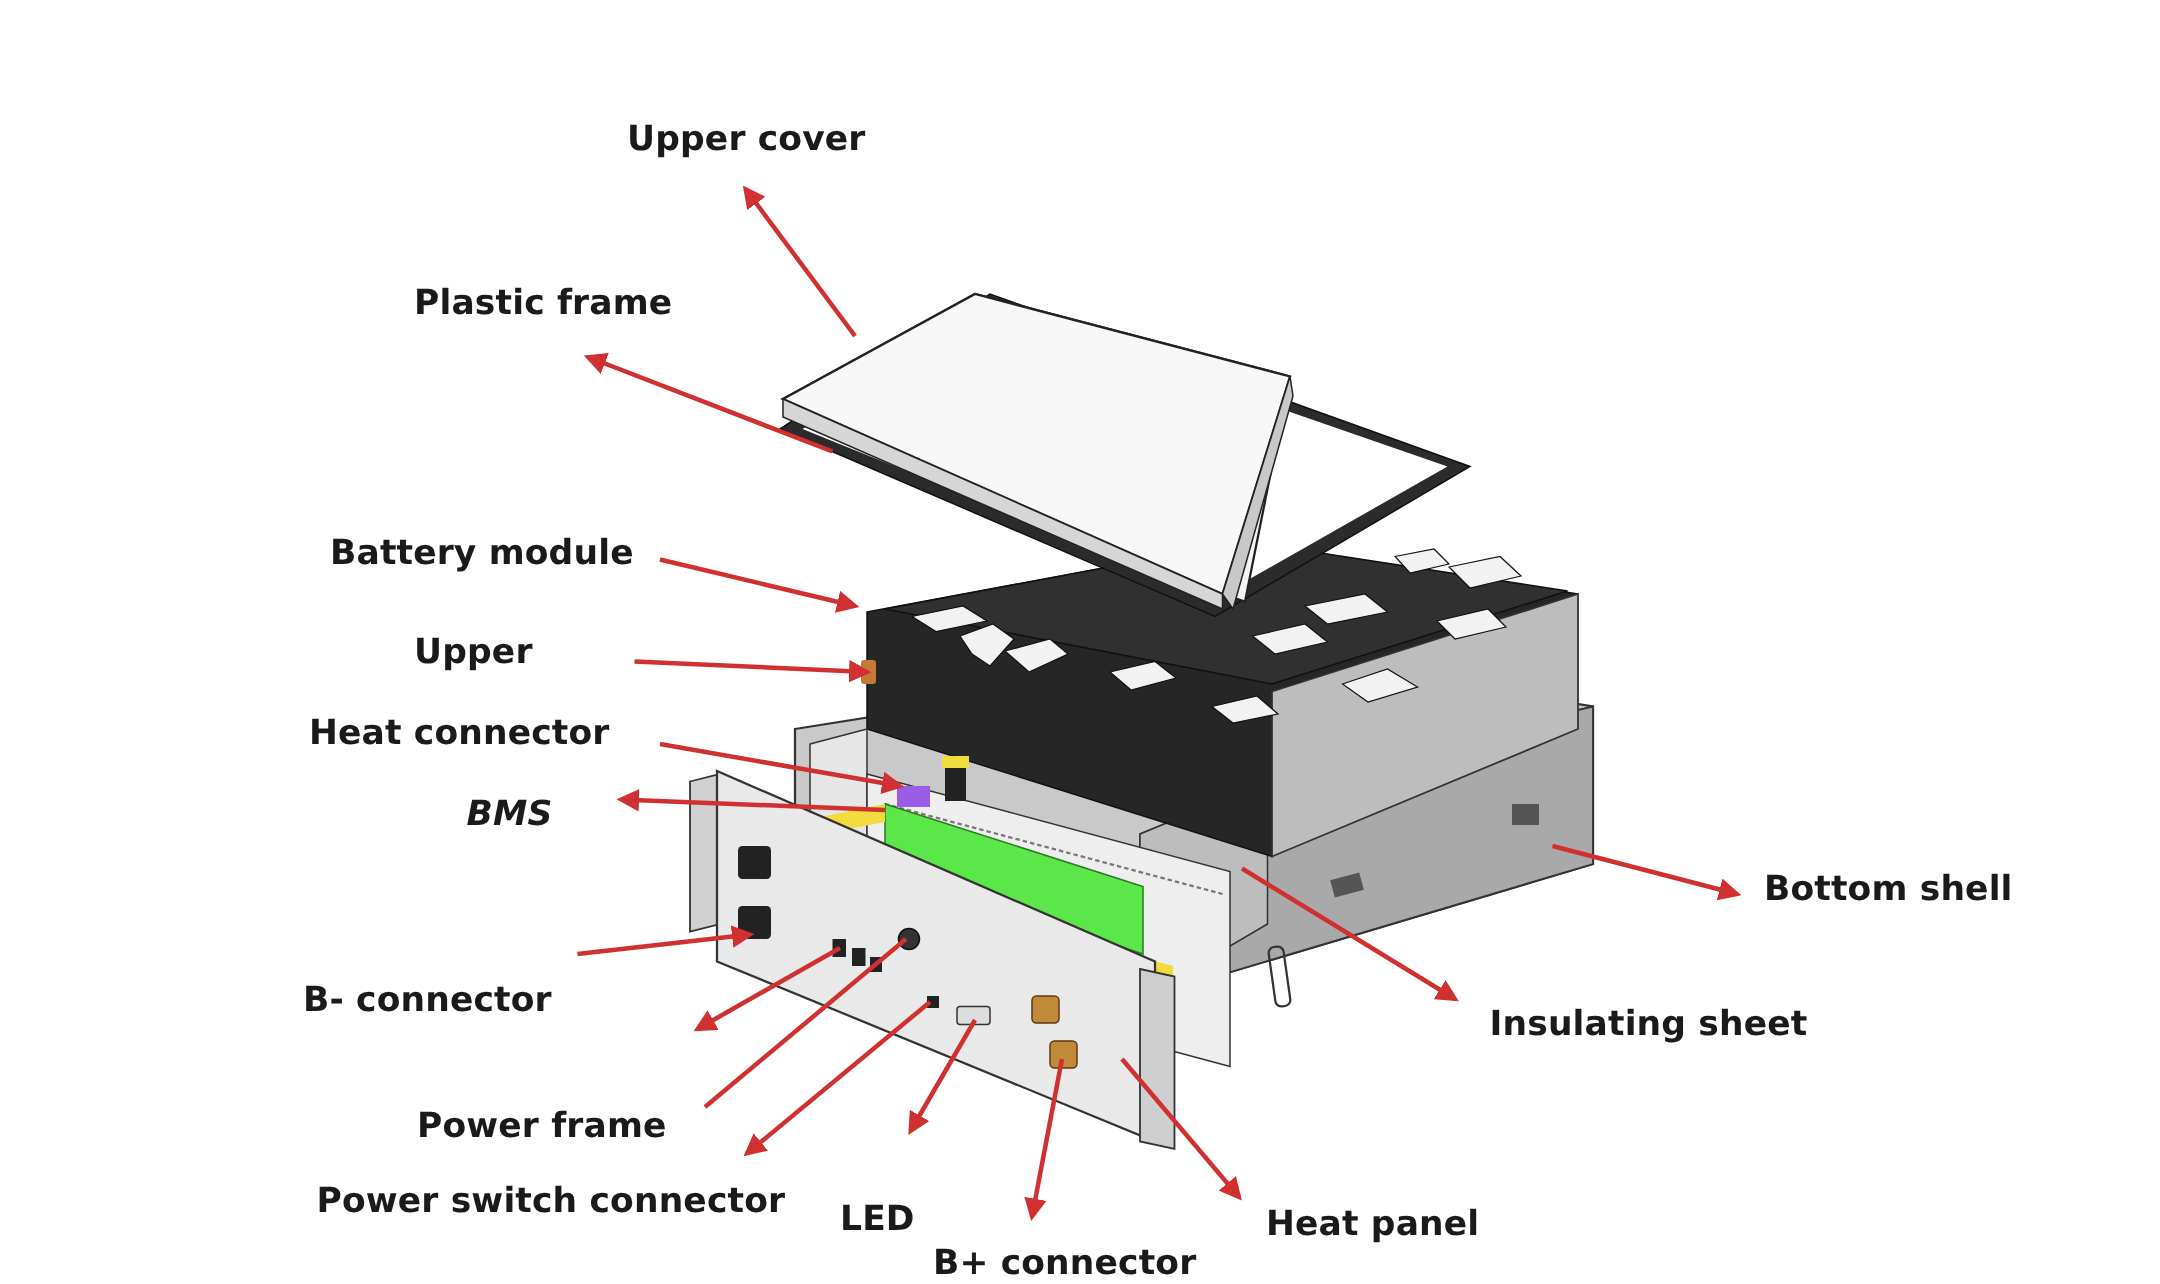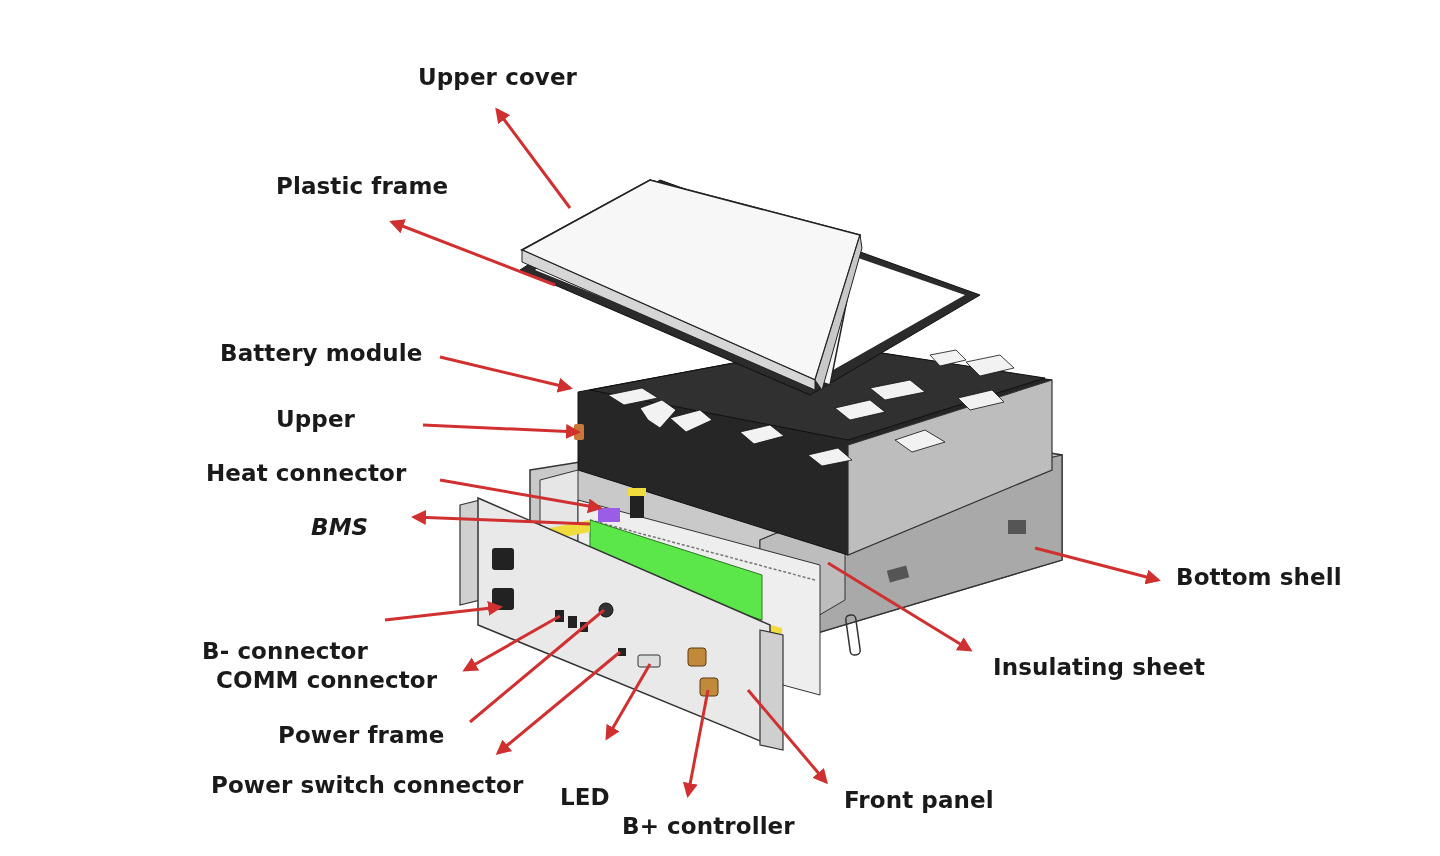--- a/index.html
+++ b/index.html
@@ -1,18 +1,18 @@
 <!DOCTYPE html>
 <html><head>
 <meta charset="utf-8">
 <style>
   html, body { margin: 0; padding: 0; background: #ffffff; }
   body { width: 1440px; height: 856px; position: relative; overflow: hidden;
          font-family: "Liberation Sans", "DejaVu Sans", sans-serif; }
-  #stage { position: absolute; left: 0; top: 0; width: 1440px; height: 661px; }
+  #stage { position: absolute; left: 0; top: 16px; width: 1440px; height: 661px; }
   .label { position: absolute; font-family: "DejaVu Sans", "Liberation Sans", sans-serif;
            font-weight: bold; font-size: 23px; color: #1a1a1a; white-space: nowrap;
            letter-spacing: 0.1px; line-height: 1; }
 </style>
 </head>
 <body>
 
 <div id="stage">
   <svg id="art" width="1440" height="856" viewBox="0 0 1440 856" xmlns="http://www.w3.org/2000/svg">
     <defs>
@@ -122,21 +122,20 @@
   </svg>
 
   
   <div class="label" style="left:418px; top:66px;">Upper cover</div>
   <div class="label" style="left:276px; top:175px;">Plastic frame</div>
   <div class="label" style="left:220px; top:342px;">Battery module</div>
   <div class="label" style="left:276px; top:408px;">Upper</div>
   <div class="label" style="left:206px; top:462px;">Heat connector</div>
   <div class="label" style="left:311px; top:516px;font-style:italic;">BMS</div>
   <div class="label" style="left:202px; top:609px;margin-top:31px;">B- connector</div>
-  <div class="label" style="left:216px; top:669px;">COMM connector</div>
   <div class="label" style="left:278px; top:724px;">Power frame</div>
   <div class="label" style="left:211px; top:774px;">Power switch connector</div>
   <div class="label" style="left:560px; top:762px;margin-top:24px;">LED</div>
-  <div class="label" style="left:622px; top:815px;">B+ controller</div>
-  <div class="label" style="left:844px; top:789px;">Front panel</div>
+  <div class="label" style="left:622px; top:815px;">B+ connector</div>
+  <div class="label" style="left:844px; top:789px;">Heat panel</div>
   <div class="label" style="left:993px; top:656px;">Insulating sheet</div>
   <div class="label" style="left:1176px; top:566px;">Bottom shell</div>
 </div>
 
 </body></html>

